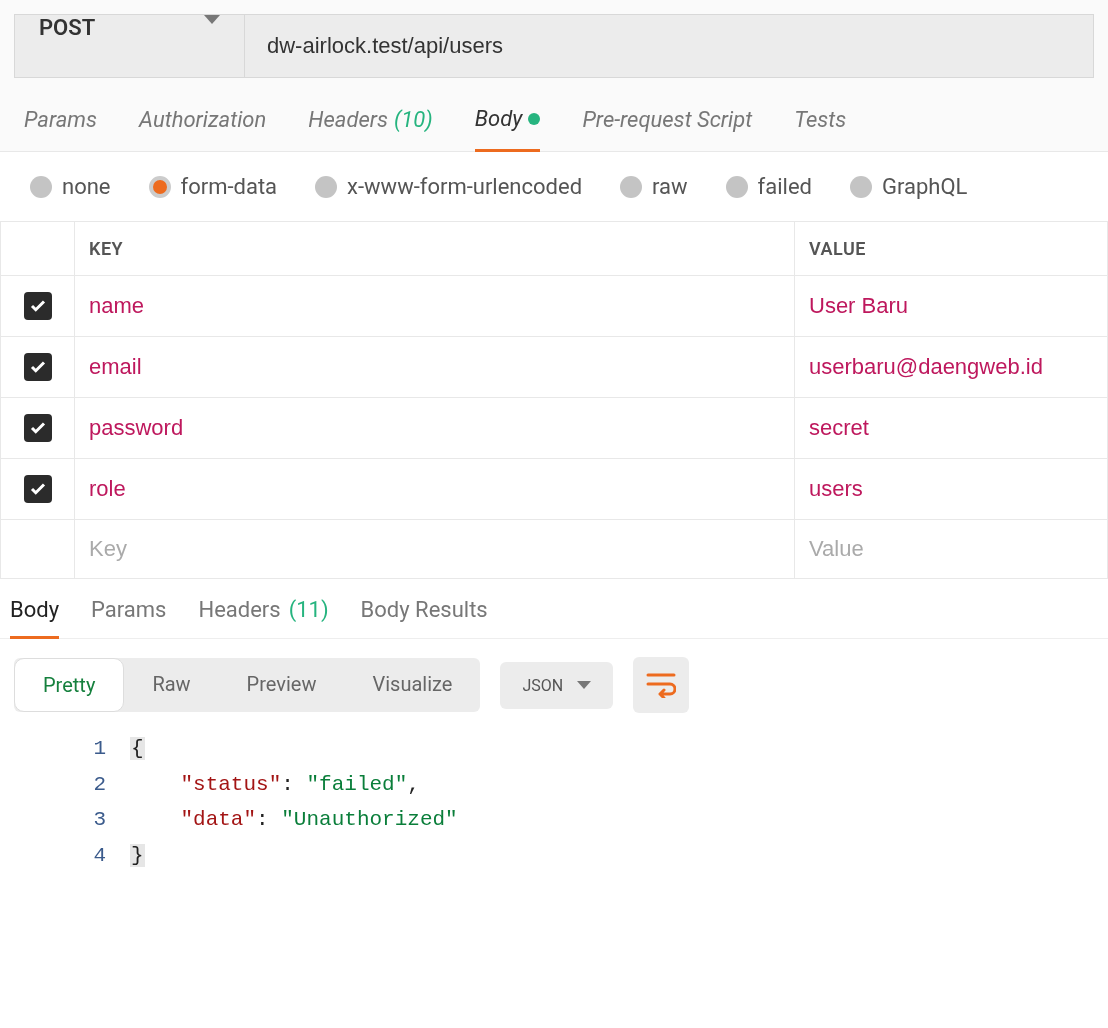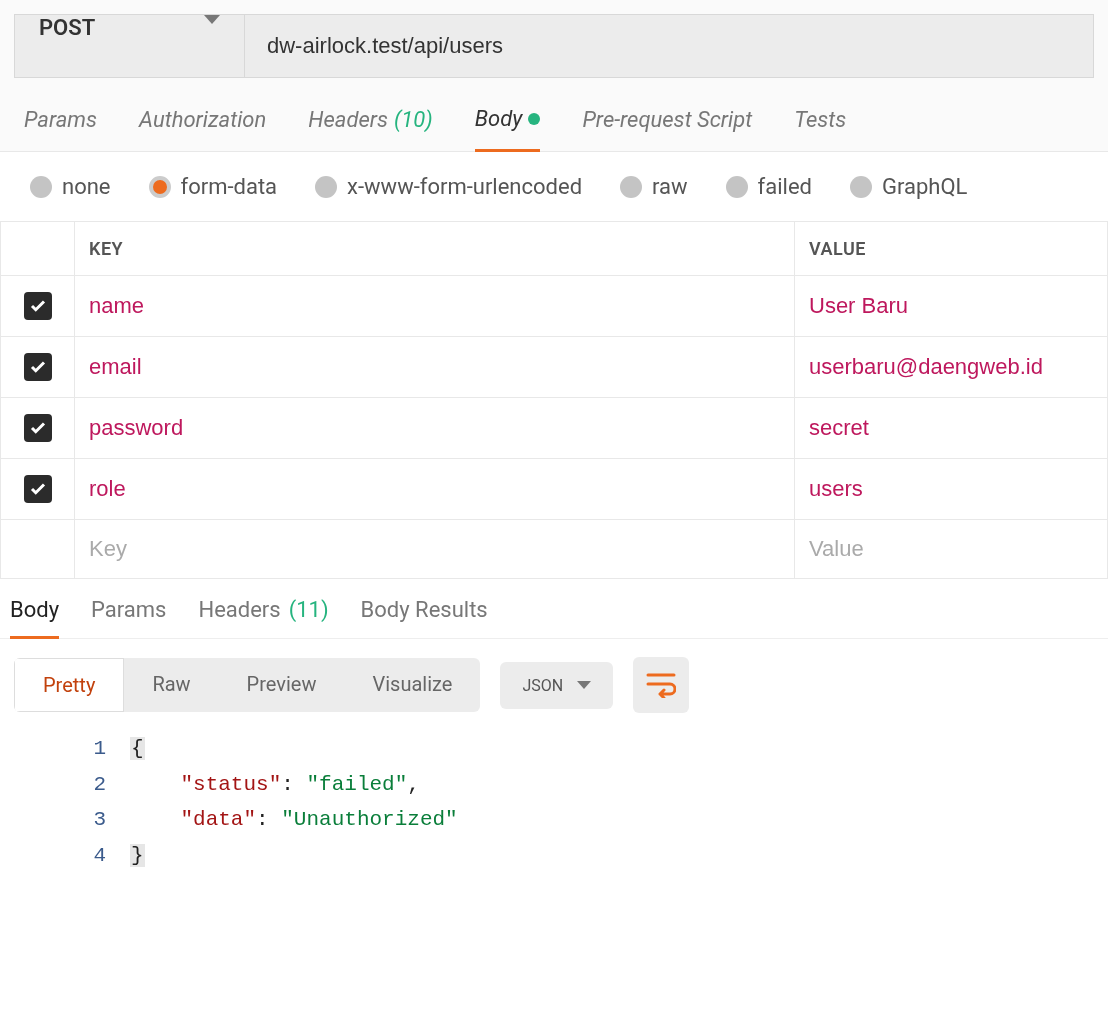--- a/index.html
+++ b/index.html
@@ -200,23 +200,23 @@
   overflow: hidden;
 }
 .view-mode {
   padding: 14px 28px;
   font-size: 20px;
   color: #666;
   cursor: pointer;
 }
 .view-mode.active {
   background: #fff;
-  color: #c2410c;
+  color: #15803d;
   border: 1px solid #ddd;
-  border-radius: 0;
+  border-radius: 10px;
 }
 .lang-select {
   display: flex;
   align-items: center;
   gap: 14px;
   background: #ececec;
   padding: 14px 22px;
   border-radius: 6px;
   font-size: 16px;
   color: #555;

